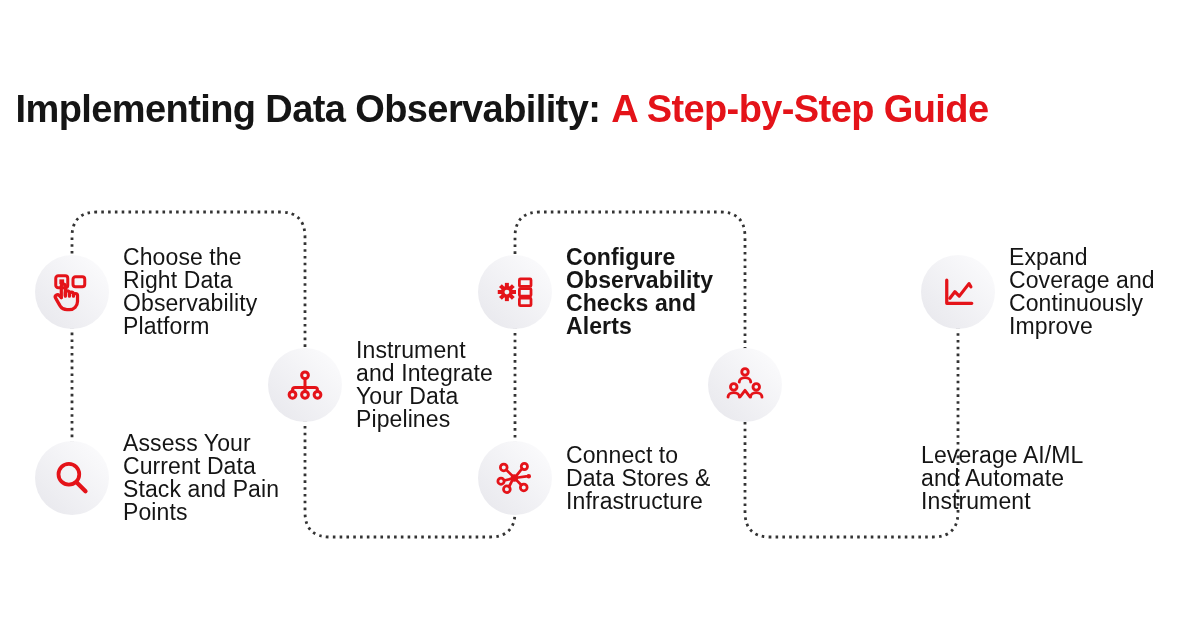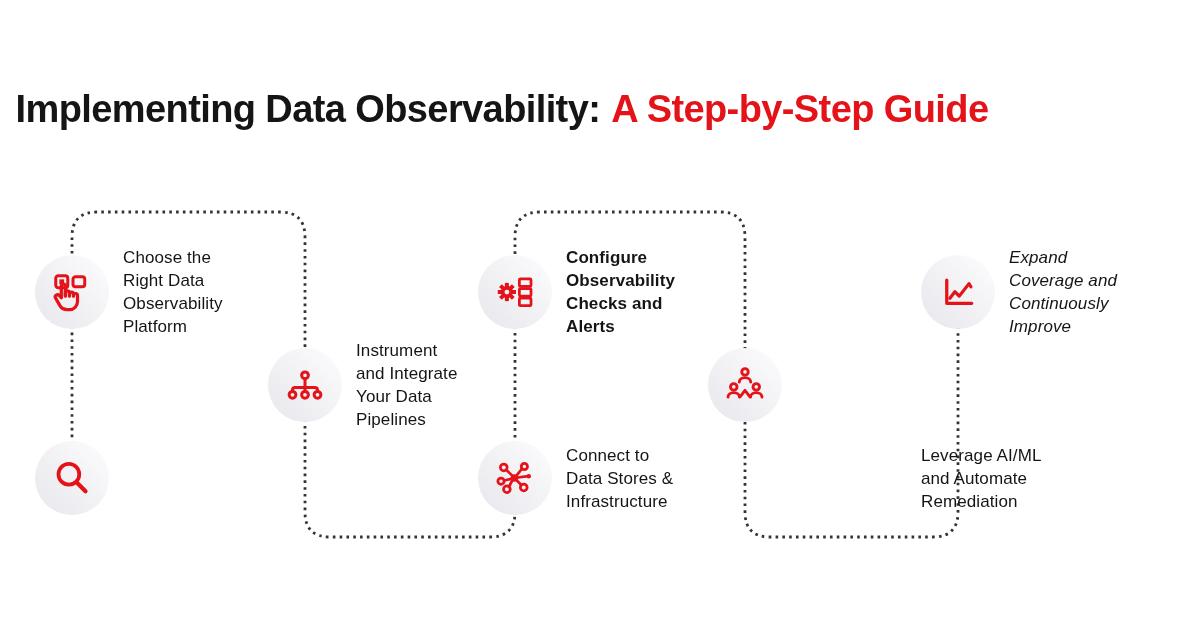--- a/index.html
+++ b/index.html
@@ -16,30 +16,30 @@
   .title .t-black { margin-right:11px; }
   .title .t-red { color:var(--red); }
   .connector { position:absolute; left:0; top:0; width:1200px; height:627px; }
   .step { position:absolute; display:flex; align-items:center; gap:14px; height:120px; }
   .bubble {
     width:74px; height:74px; flex:0 0 74px; border-radius:50%;
     background:linear-gradient(225deg,#fdfdfe 0%,#f3f3f6 45%,#e7e7ec 100%);
     display:flex; align-items:center; justify-content:center;
   }
   .step-label {
-    font-size:17px; line-height:23px; color:var(--ink); letter-spacing:0.1px;
+    font-size:23px; line-height:23px; color:var(--ink); letter-spacing:0.1px;
     white-space:pre-line; width:175px;
   }
   .pos-1 { left:35px;  top:232px; }
   .pos-2 { left:35px;  top:418px; }
   .pos-3 { left:268px; top:325px;justify-content:center; }
   .pos-4 { left:478px; top:232px;font-weight:bold; }
   .pos-5 { left:478px; top:418px; }
   .pos-6 { left:708px; top:325px; }
-  .pos-7 { left:921px; top:232px;font-style:italic; }
+  .pos-7 { left:921px; top:232px; }
   .pos-8 { left:921px; top:418px; }
   .ic { width:40px; height:40px; display:block; }
   .st { fill:none; stroke:var(--red); stroke-width:2.4; stroke-linecap:round; stroke-linejoin:round; }
   .stk { fill:none; stroke:var(--red); stroke-width:3; stroke-linecap:round; stroke-linejoin:round; }
   .fl { fill:var(--red); stroke:none; }
   .tooth { stroke:var(--red); stroke-width:3.2; stroke-linecap:butt; }
   .hole { fill:#eef0f2; stroke:none; }
   .ai-txt { font-family:"Liberation Sans", sans-serif; font-size:7px; font-weight:bold; fill:var(--red); }
 </style>
 </head>
@@ -69,20 +69,24 @@
 Platform</div>
 </div>
 
 <div class="step pos-2">
   <div class="bubble">
     <svg class="ic" viewBox="0 0 32 32">
       <circle class="stk" cx="13.5" cy="13" r="8.3"></circle>
       <line class="stk" style="stroke-width:3.4" x1="19.6" y1="19.4" x2="26.8" y2="26.6"></line>
     </svg>
   </div>
+  <div class="step-label">Assess Your
+Current Data
+Stack and Pain
+Points</div>
 </div>
 
 <div class="step pos-3">
   <div class="bubble">
     <svg class="ic" viewBox="0 0 32 32">
       <g transform="translate(0,2.4)">
         <circle class="st" cx="16" cy="5.8" r="2.7"></circle>
         <path class="st" d="M16 8.6 V15.6"></path>
         <path class="st" d="M6 18.6 v-0.9 q0 -2.1 2.1 -2.1 h15.8 q2.1 0 2.1 2.1 v0.9"></path>
         <path class="st" d="M16 15.6 v3"></path>
@@ -170,18 +174,18 @@
   </div>
   <div class="step-label">Expand
 Coverage and
 Continuously
 Improve</div>
 </div>
 
 <div class="step pos-8">
   <div class="step-label">Leverage AI/ML
 and Automate
-Remediation</div>
+Instrument</div>
 </div>
 
 <div class="title">
   <span class="t-black">Implementing Data Observability:</span><span class="t-red">A Step-by-Step Guide</span>
 </div>
 
 </body></html>

